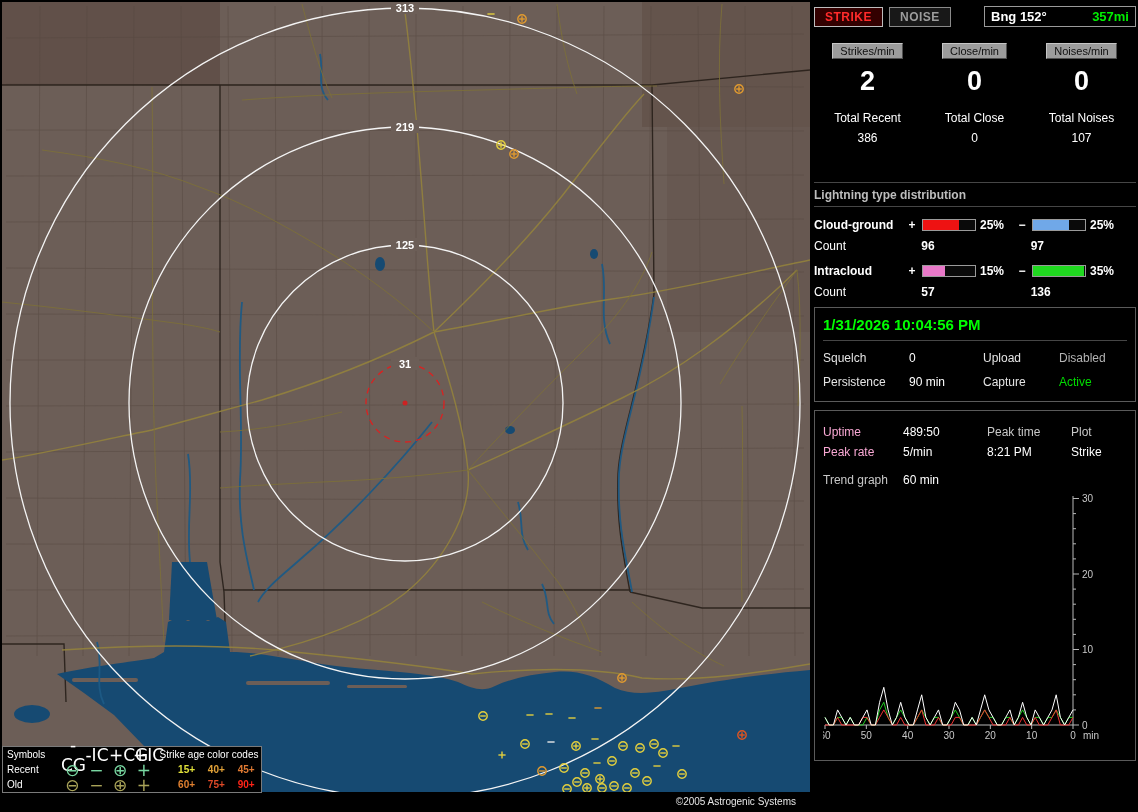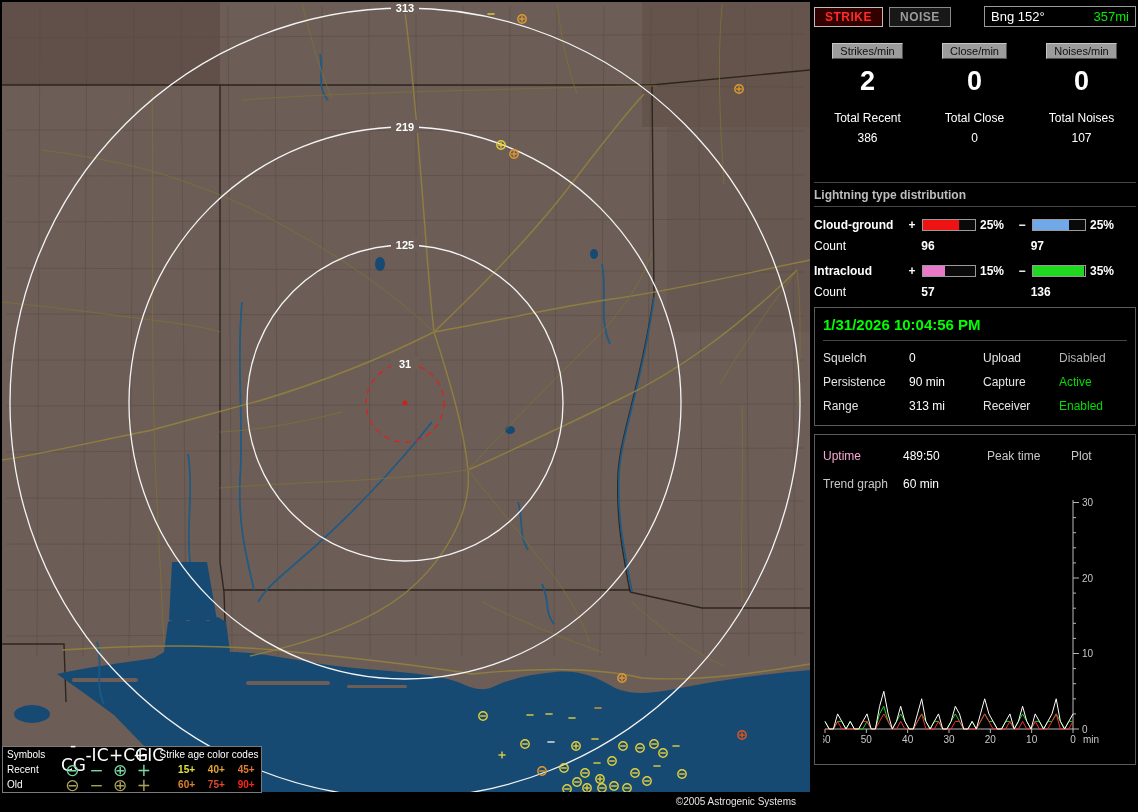--- a/index.html
+++ b/index.html
@@ -25,21 +25,21 @@
   .sec{margin-bottom:8px;}
   .box{border:1px solid #5a5a5a;background:#000;}
 
   .btn-row{display:flex;align-items:center;gap:6px;}
   .strike-btn{background:#330000;border:1px solid #bdbdbd;color:#ff2a2a;font-weight:bold;
               font-size:12px;padding:2px 10px;letter-spacing:.5px;font-family:inherit;}
   .noise-btn{background:#181818;border:1px solid #8a8a8a;color:#9c9c9c;font-weight:bold;
              font-size:12px;padding:2px 10px;letter-spacing:.5px;font-family:inherit;}
   .bng{margin-left:auto;border:1px solid #9a9a9a;background:#000;display:flex;
        justify-content:space-between;align-items:center;width:138px;padding:2px 6px;
-       font-weight:normal;font-size:13px;}
+       font-weight:bold;font-size:13px;}
 
   .rate-row{display:flex;margin-top:16px;}
   .rate-col{width:107px;text-align:center;}
   .chip{display:inline-block;background:#9c9c9c;color:#101010;font-size:11px;padding:1px 7px;
         border:1px solid #c6c6c6;border-right-color:#4f4f4f;border-bottom-color:#4f4f4f;cursor:default;}
   .big{font-size:27px;font-weight:bold;margin-top:7px;}
 
   .tot-row{display:flex;margin-top:14px;}
   .tot-col{width:107px;text-align:center;}
   .tot-val{margin-top:6px;}
@@ -483,34 +483,34 @@
         <span class="st-v1">0</span>
         <span class="st-l2">Upload</span>
         <span class="st-v2" style="color: rgb(180, 180, 180);">Disabled</span>
       </div>
       <div class="st-row">
         <span class="st-l1">Persistence</span>
         <span class="st-v1">90 min</span>
         <span class="st-l2">Capture</span>
         <span class="st-v2" style="color: rgb(0, 221, 0);">Active</span>
       </div>
-      <div class="st-row">
-        <span class="st-l1">Range</span>
-        <span class="st-v1">313 mi</span>
-        <span class="st-l2">Receiver</span>
-        <span class="st-v2" style="color: rgb(0, 221, 0);">Enabled</span>
-      </div>
     </div>
 
     <div class="sec box session-box">
       <div class="ss-row">
         <span class="ss-c1">Uptime</span>
         <span class="ss-c2">489:50</span>
         <span class="ss-c3">Peak time</span>
         <span class="ss-c4">Plot</span>
+      </div>
+      <div class="ss-row">
+        <span class="ss-c1">Peak rate</span>
+        <span class="ss-c2">5/min</span>
+        <span class="ss-c3v">8:21 PM</span>
+        <span class="ss-c4v">Strike</span>
       </div>
       <div class="trend-row">
         <span class="trend-label">Trend graph</span>
         <span>60 min</span>
       </div>
       <svg id="trend-svg" viewBox="0 0 304 260" width="304" height="260">
           <line x1="250" y1="3" x2="250" y2="232" stroke="#b8b8b8"></line>
           <line x1="2" y1="232" x2="250" y2="232" stroke="#b8b8b8"></line>
           <line x1="250" x2="253" y1="216.9" y2="216.9" stroke="#b8b8b8"></line>
           <line x1="250" x2="253" y1="201.8" y2="201.8" stroke="#b8b8b8"></line>

